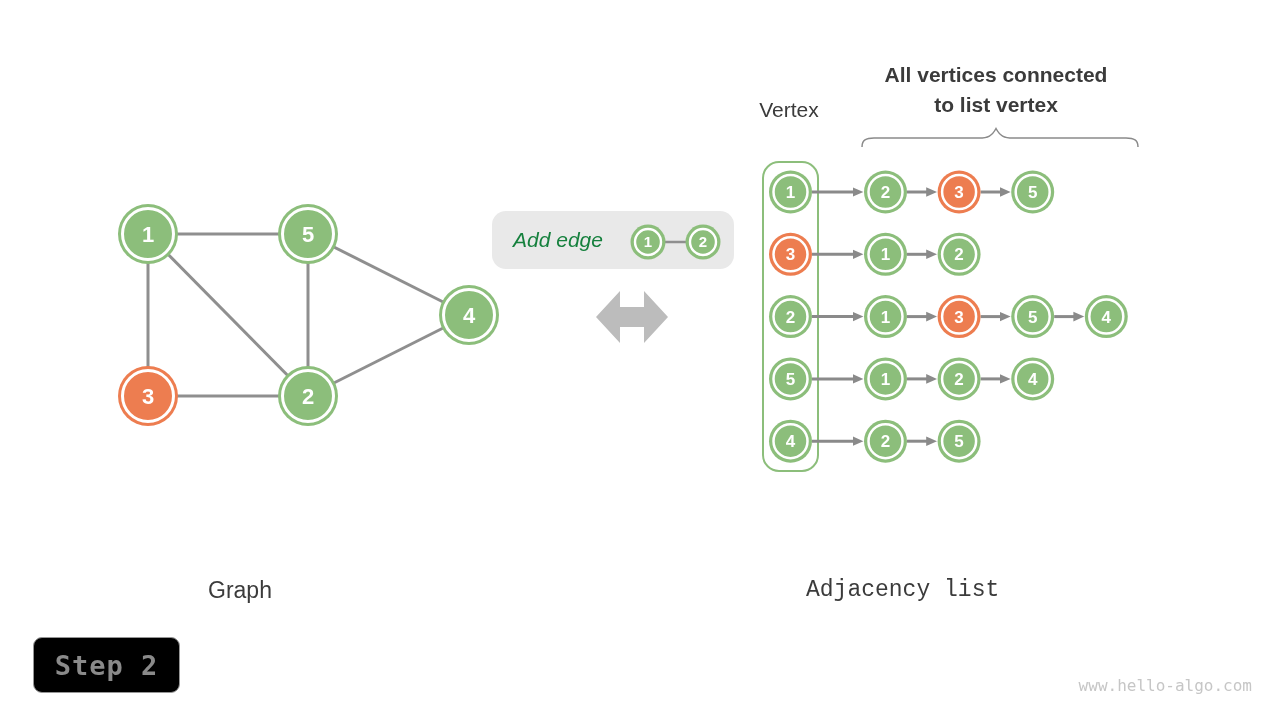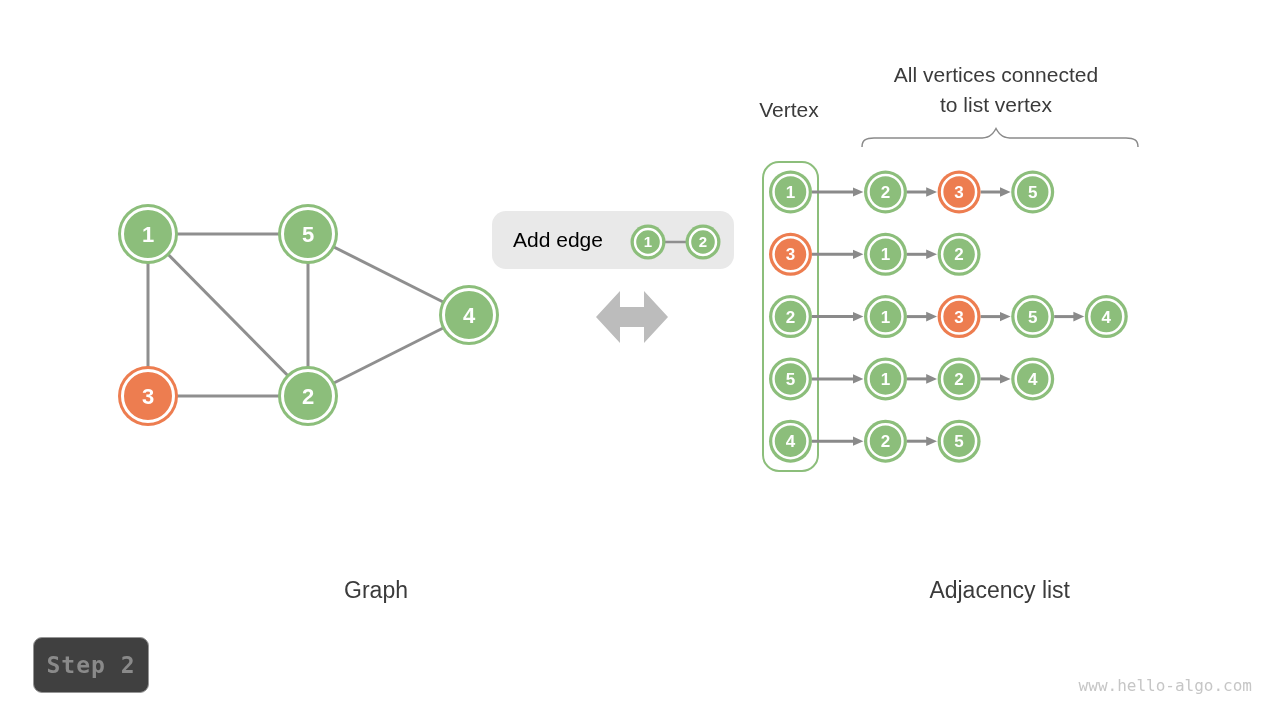--- a/index.html
+++ b/index.html
@@ -16,53 +16,54 @@
     position: absolute;
     left: 492px; top: 211px;
     width: 242px; height: 58px;
     background: #e9e9e9;
     border-radius: 14px;
   }
   .add-edge-label {
     position: absolute;
     left: 513px; top: 228px;
     font-size: 21px;
-    color: #000000;
+    color: #15803d;
+    font-style: italic;
   }
   .col-header {
     position: absolute;
     color: #3b3b3b;
     font-size: 21px;
     text-align: center;
   }
   #vertex-header { left: 739px; top: 98px; width: 100px; }
-  #connected-header { left: 846px; top: 60px; width: 300px; line-height: 30px; }
+  #connected-header { left: 846px; top: 60px; width: 300px; line-height: 30px; font-weight: bold; }
   #connected-header span { display: block; }
   .caption {
     position: absolute;
     top: 577px;
     font-size: 23px;
     color: #3b3b3b;
-    text-align: right;
+    text-align: left;
   }
   #graph-caption { left: 208px; width: 200px; }
-  #adj-caption { left: 770px; width: 300px; }
+  #adj-caption { left: 806px; width: 300px; font-family: Liberation Mono, monospace; }
   .step-badge {
     position: absolute;
     left: 33px; top: 637px;
-    width: 116px; height: 56px;
-    background: #404040;
+    width: 147px; height: 56px;
+    background: #000000;
     border: 1.5px solid #969696;
     border-radius: 9px;
     display: flex;
     align-items: center;
     justify-content: center;
     font-family: "DejaVu Sans Mono", "Liberation Mono", monospace;
     font-weight: bold;
-    font-size: 23px;
+    font-size: 27px;
     color: #8a8a8a;
     letter-spacing: 1px;
     box-sizing: border-box;
   }
   .watermark {
     position: absolute;
     right: 28px; top: 676px;
     font-family: "DejaVu Sans Mono", "Liberation Mono", monospace;
     font-size: 16px;
     color: #c6c6c6;

